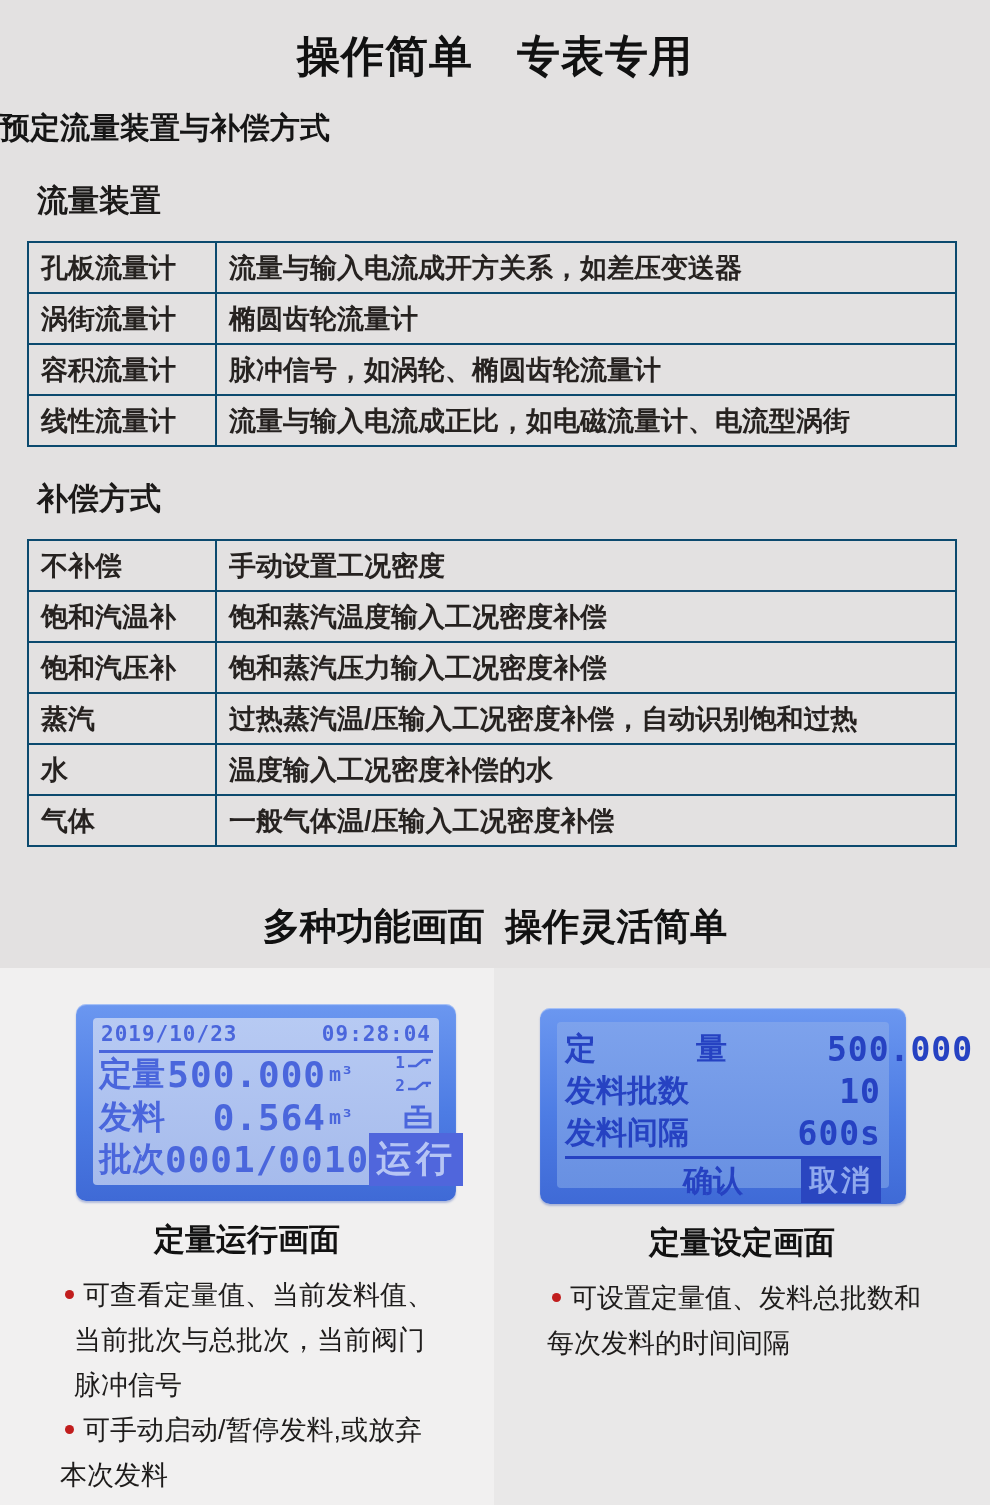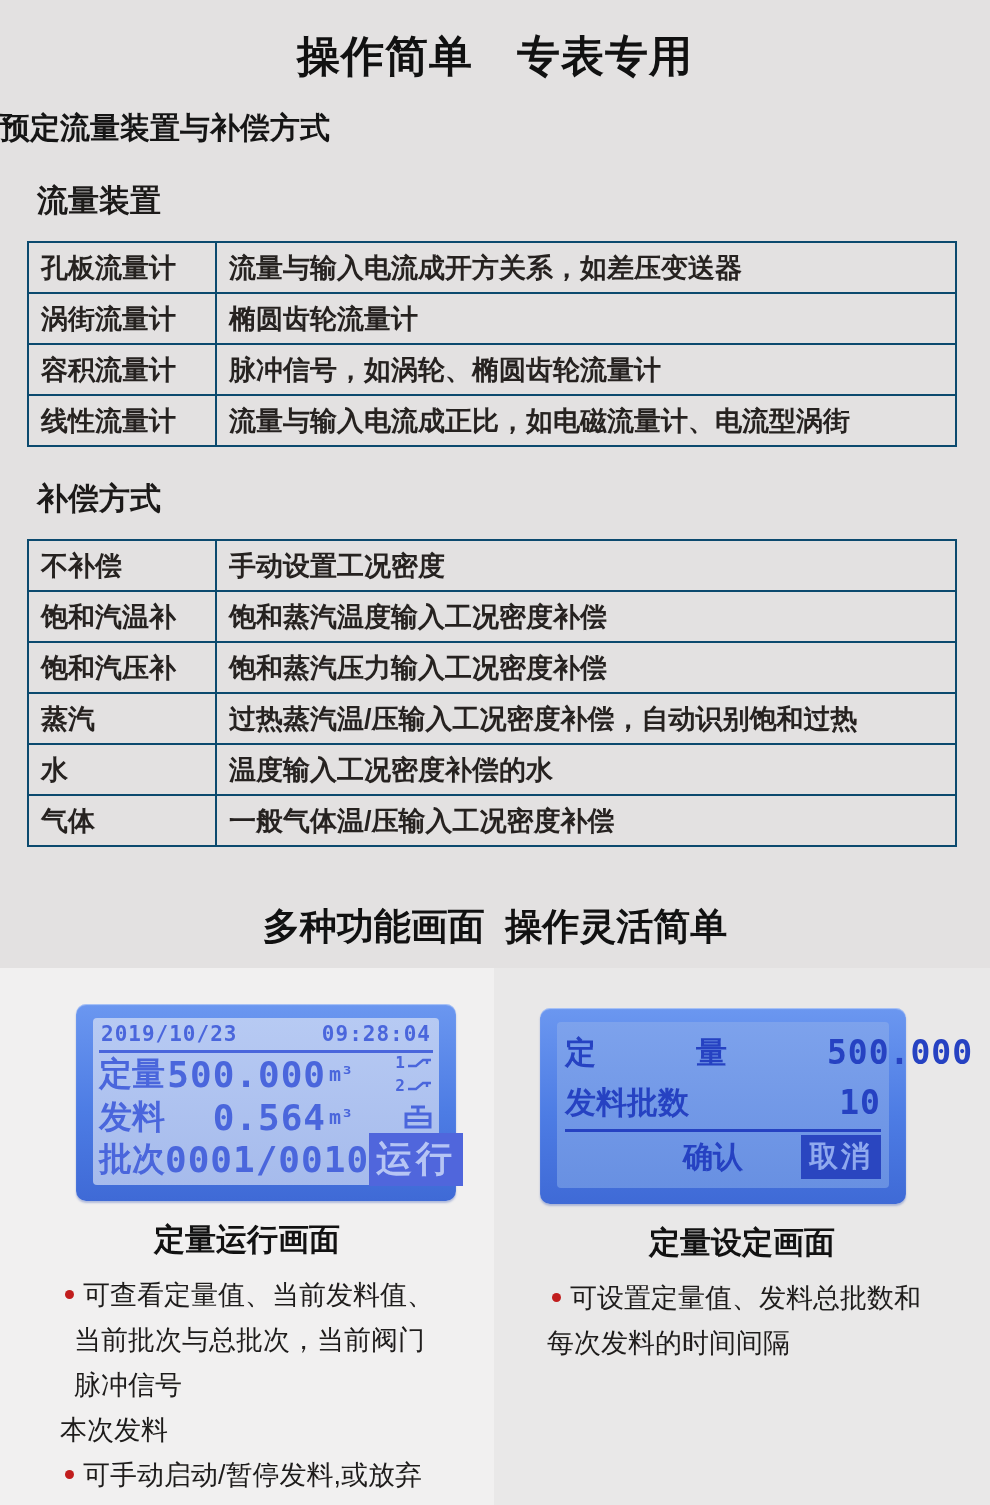--- a/index.html
+++ b/index.html
@@ -219,36 +219,40 @@
             <span class="val mono batch-val">0001/0010</span>
             <span class="run-btn">运行</span>
           </div>
         </div>
       </div>
       <div class="caption">定量运行画面</div>
       <div class="bullets">
         <div class="bl with-dot"><span class="dot"></span><span>可查看定量值、当前发料值、</span></div>
         <div class="bl ind"><span>当前批次与总批次，当前阀门</span></div>
         <div class="bl ind"><span>脉冲信号</span></div>
+        <div class="bl with-dot"><span class="dot"></span><span>可手动启动/暂停发料,或放弃</span></div>
         <div class="bl"><span>本次发料</span></div>
-        <div class="bl with-dot"><span class="dot"></span><span>可手动启动/暂停发料,或放弃</span></div>
       </div>
     </div>
 
     <div class="panel right">
       <div class="lcd lcd-set">
         <div class="inner">
           <div class="srow">
             <span class="lab spread">定量</span>
             <span class="val mono">500.000</span>
           </div>
           <div class="srow">
             <span class="lab">发料批数</span>
             <span class="val mono">10</span>
           </div>
+          <div class="srow">
+            <span class="lab">发料间隔</span>
+            <span class="val mono">600s</span>
+          </div>
           <div class="sdivider"></div>
           <div class="srow actions">
             <span class="confirm-lab">确认</span>
             <span class="cancel-btn">取消</span>
           </div>
         </div>
       </div>
       <div class="caption">定量设定画面</div>
       <div class="bullets">
         <div class="bl with-dot"><span class="dot"></span><span>可设置定量值、发料总批数和</span></div>

